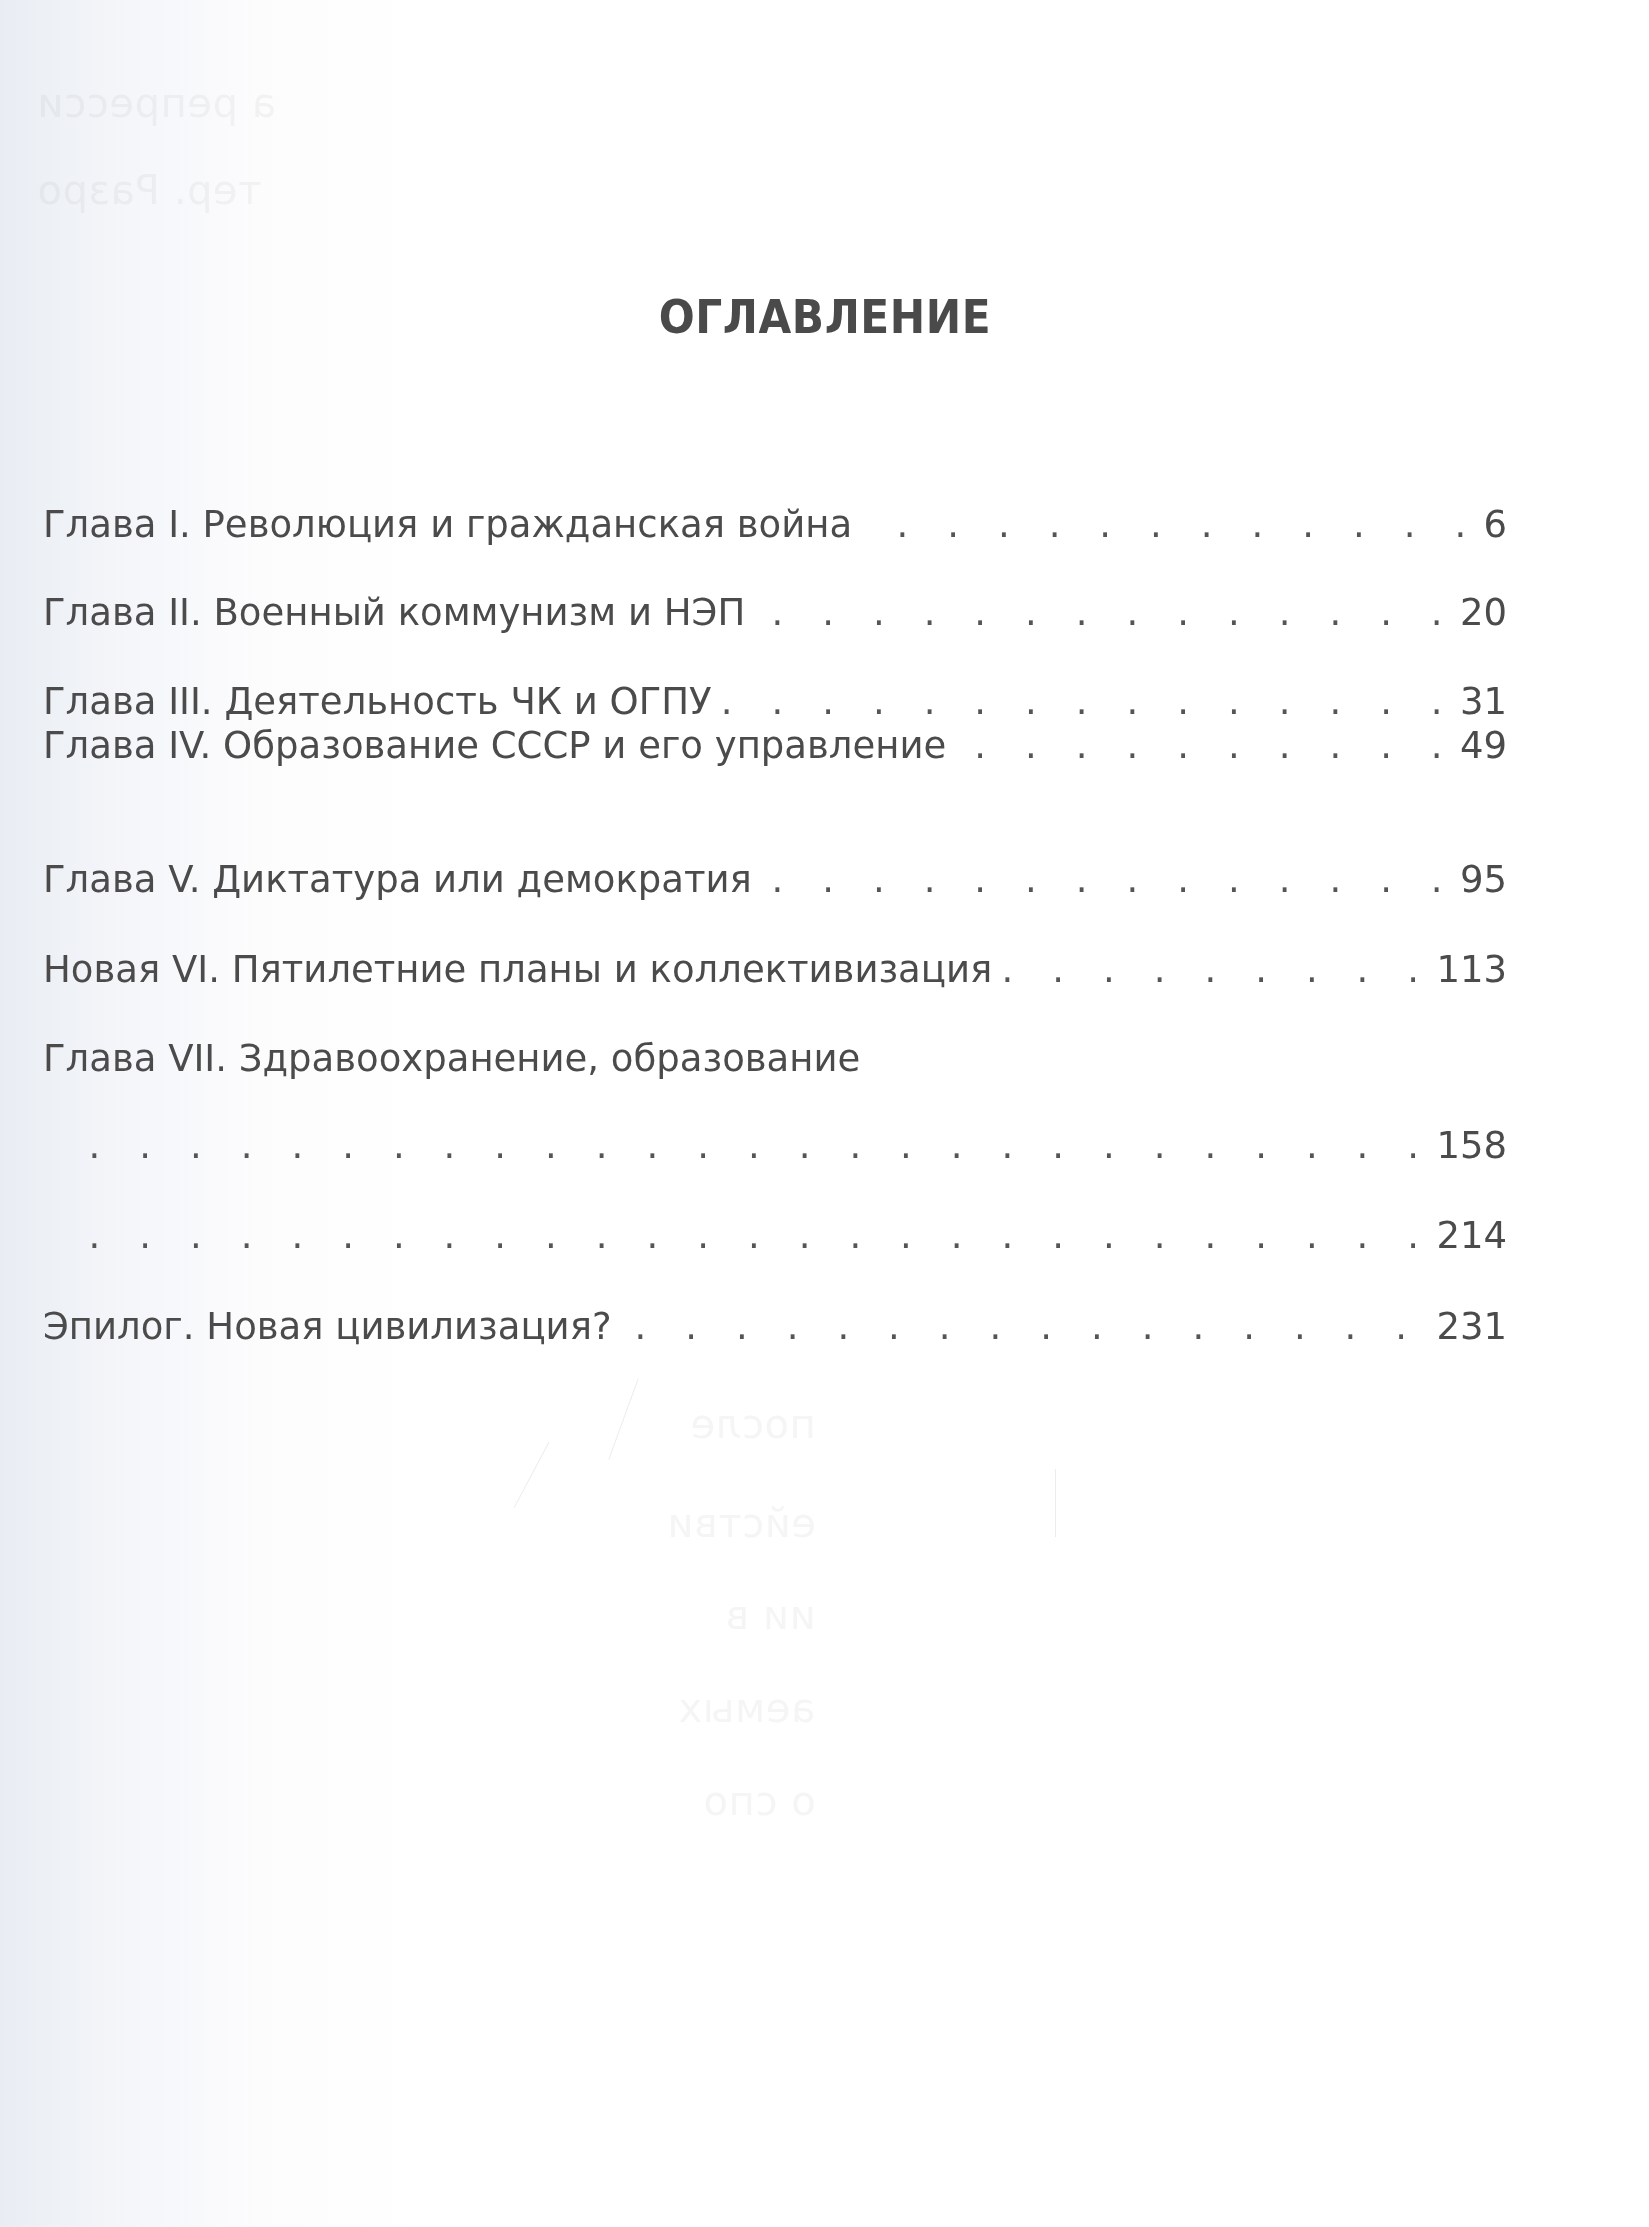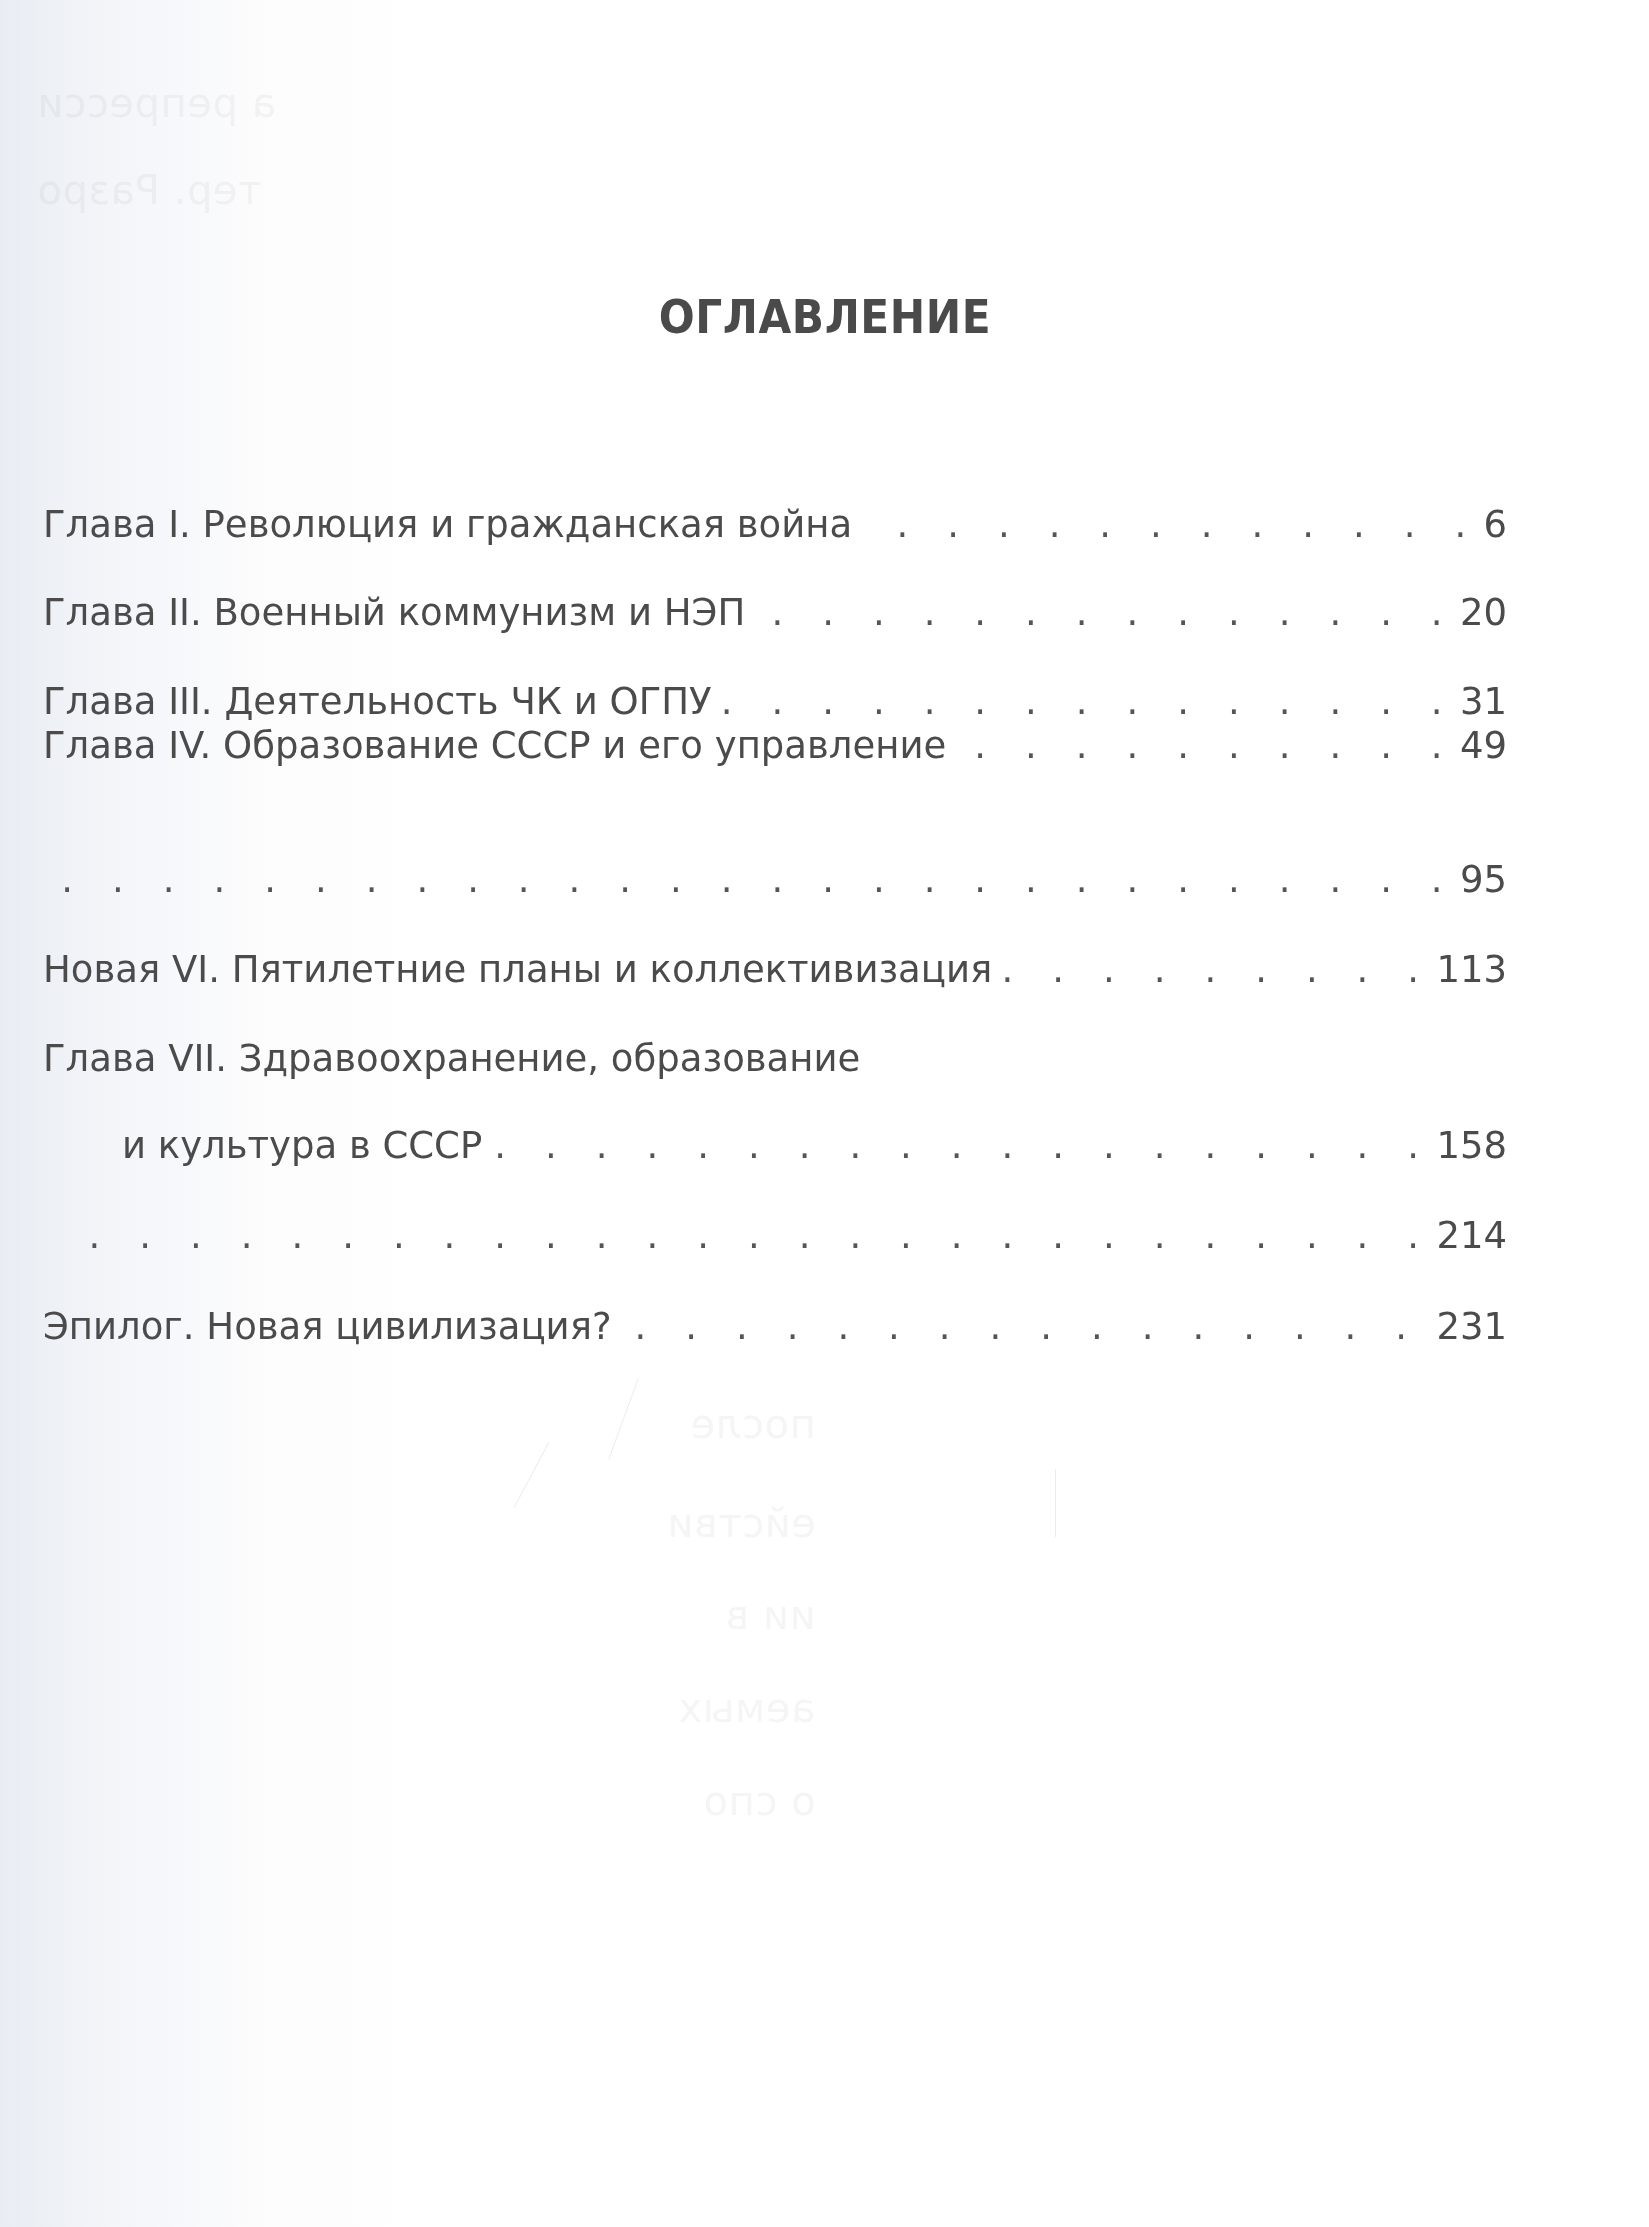--- a/index.html
+++ b/index.html
@@ -129,35 +129,35 @@
       <span class="page-num">31</span>
     </div>
 
     <div class="entry" style="top:718px;">
       <span class="label">Глава IV. Образование СССР и его управление</span>
       <span class="leader">. . . . . . . . . . . . . . . . . . . . . . . . . . . . . . . . . . . . . . . . . . . . . . . . . . . . . . . . . . . . . . . .</span>
       <span class="page-num">49</span>
     </div>
 
     <div class="entry" style="top:852px;">
+      <span class="label">Глава V. Диктатура или демократия</span>
       <span class="leader">. . . . . . . . . . . . . . . . . . . . . . . . . . . . . . . . . . . . . . . . . . . . . . . . . . . . . . . . . . . . . . . .</span>
       <span class="page-num">95</span>
     </div>
 
     <div class="entry" style="top:942px;">
       <span class="label">Новая VI. Пятилетние планы и коллективизация</span>
       <span class="leader">. . . . . . . . . . . . . . . . . . . . . . . . . . . . . . . . . . . . . . . . . . . . . . . . . . . . . . . . . . . . . . . .</span>
       <span class="page-num">113</span>
     </div>
 
     <div class="entry first-line" style="top:1031px;">
       <span class="label">Глава VII. Здравоохранение, образование</span>
     </div>
     <div class="entry continuation" style="top:1118px;">
-      <span class="label">и культура в СССР</span>
       <span class="leader">. . . . . . . . . . . . . . . . . . . . . . . . . . . . . . . . . . . . . . . . . . . . . . . . . . . . . . . . . . . . . . . .</span>
       <span class="page-num">158</span>
     </div>
 
     <div class="entry" style="top:1208px;">
       <span class="leader">. . . . . . . . . . . . . . . . . . . . . . . . . . . . . . . . . . . . . . . . . . . . . . . . . . . . . . . . . . . . . . . .</span>
       <span class="page-num">214</span>
     </div>
 
     <div class="entry" style="top:1299px;gap:12px;">

